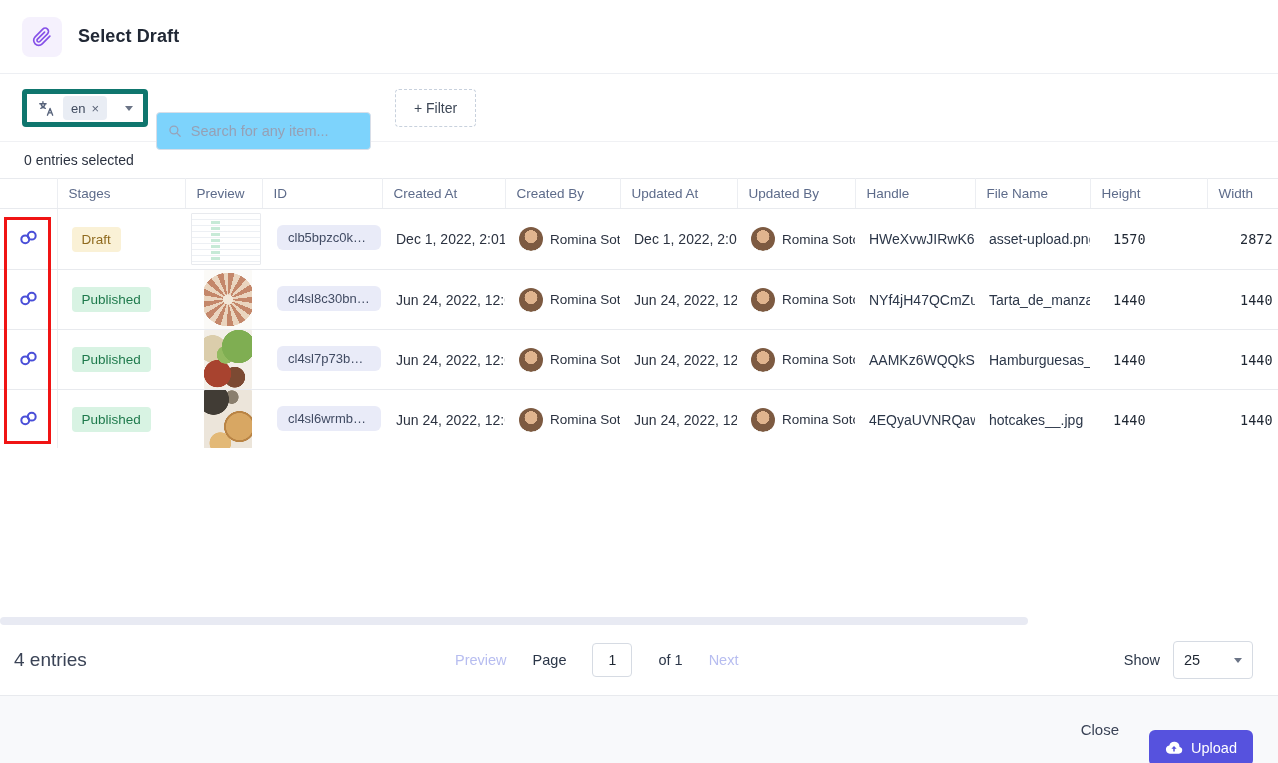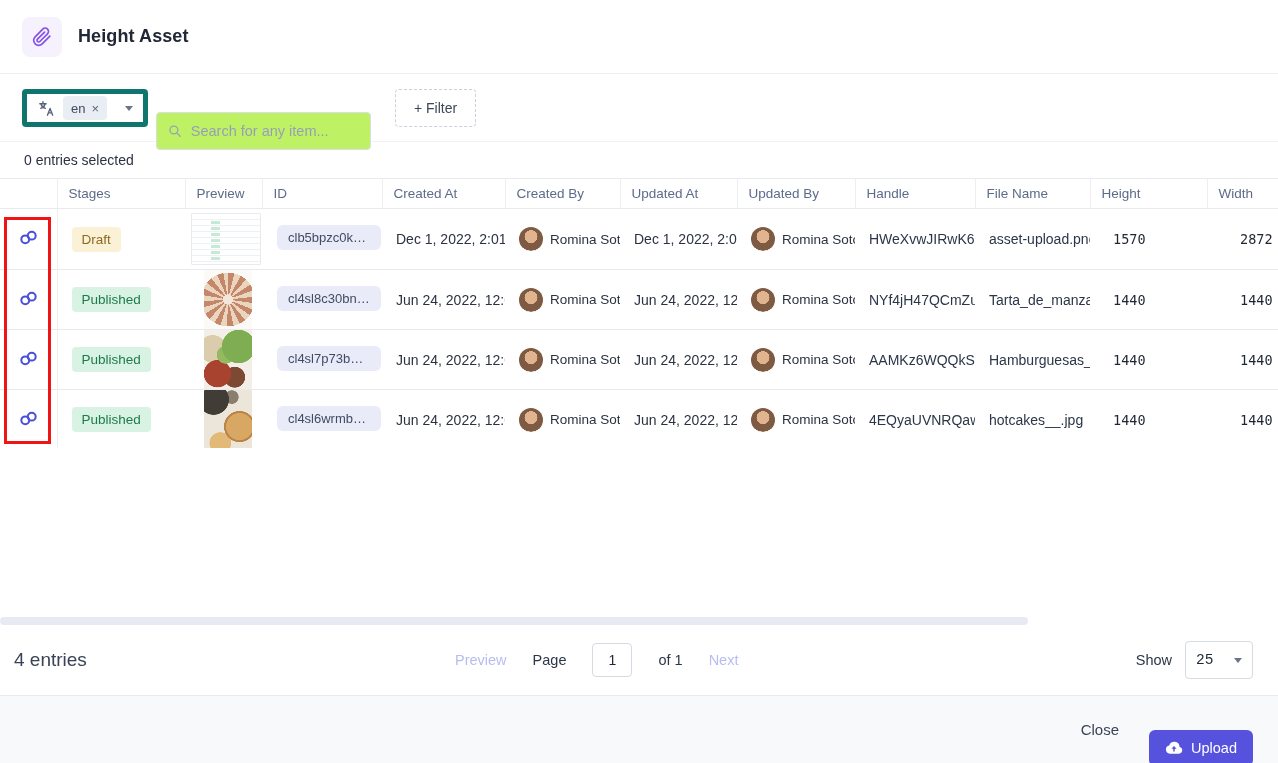--- a/index.html
+++ b/index.html
@@ -20,21 +20,21 @@
   .toolbar { position:absolute; top:75px; left:0; right:0; height:67px;
     border-bottom:1px solid #f0f1f4; display:flex; align-items:center; padding-left:22px; gap:8px; }
   .locale-select { width:126px; height:38px; border:5px solid #0f766e; border-radius:4px;
     display:flex; align-items:center; padding:0 10px; gap:7px; background:#fff; cursor:pointer; }
   .chip { background:#e9edf4; border-radius:4px; height:24px; padding:0 8px;
     display:inline-flex; align-items:center; gap:6px; font-size:13px; color:#3f4a5e; }
   .chip-x { color:#5b6578; font-size:13px; cursor:pointer; line-height:1; }
   .caret { width:0; height:0; border-left:4.5px solid transparent; border-right:4.5px solid transparent;
     border-top:5px solid #6b7486; margin-left:auto; }
   .search-box { width:215px; height:38px; border:1px solid #d8dee8; border-radius:4px;
-    display:flex; align-items:center; padding:17px 10px; gap:8px; background:#bef264;margin-top:45px; }
+    display:flex; align-items:center; padding:17px 10px; gap:8px; background:#7dd3fc;margin-top:45px; }
   .search-box input { border:none; outline:none; width:100%; font-family:inherit;
     font-size:14.5px; color:#2b3648; background:transparent; }
   .search-box input::placeholder { color:#96a0b5; }
   .filter-btn { height:38px; padding:0 18px; margin-left:16px; background:#fff;
     border:1px dashed #c8d1dd; border-radius:4px; font-family:inherit; font-size:14px;
     color:#3d4756; cursor:pointer; }
 
   
   .selection-bar { position:absolute; top:142px; left:0; right:0; height:36px;
     display:flex; align-items:center; padding-left:24px; font-size:14px; color:#2b3240; }
@@ -97,22 +97,22 @@
   .pagination { position:absolute; top:635px; left:0; right:0; height:50px; }
   .entries { position:absolute; left:14px; top:0; line-height:50px; color:#3a4356; font-size:19px; }
   .pager { position:absolute; left:455px; top:0; height:50px; display:flex; align-items:center; gap:26px; }
   .pager-btn { background:none; border:none; font-family:inherit; font-size:14.5px;
     color:#b7bdf0; cursor:default; }
   .page-label, .page-of { color:#2b3648; font-size:14.5px; }
   .page-input { width:40px; height:34px; border:1px solid #d6dbe3; border-radius:4px;
     text-align:center; font-family:inherit; font-size:14px; color:#1f2733; outline:none; }
   .show { position:absolute; right:25px; top:0; height:50px; display:flex; align-items:center; gap:13px; }
   .show-label { color:#2b3648; font-size:14.5px; }
-  .pagesize-select { width:68px; height:38px; border:1px solid #d6dbe3; border-radius:4px;
-    display:flex; align-items:center; padding:4px 10px; cursor:pointer; background:#fff;font-family:Liberation Mono, monospace; }
+  .pagesize-select { width:80px; height:38px; border:1px solid #d6dbe3; border-radius:4px;
+    display:flex; align-items:center; padding:4px 10px; cursor:pointer; background:#fff; }
   .pagesize-value { font-size:14.5px; color:#1f2733; }
 
   
   .action-bar { position:absolute; top:695px; left:0; right:0; bottom:0;
     background:#f8f9fb; border-top:1px solid #e8eaee; display:flex; align-items:center;
     justify-content:flex-end; padding-right:25px; gap:30px; }
   .close-btn { background:none; border:none; font-family:inherit; font-size:15px;
     color:#3a4356; cursor:pointer; }
   .upload-btn { height:36px; padding:0 16px; background:#5652de; color:#fff; border:none;
     border-radius:6px; font-family:inherit; font-size:14.5px; cursor:pointer;
@@ -120,21 +120,21 @@
 </style>
 </head>
 <body>
 
 <header class="dlg-header">
   <div class="dlg-icon">
     <svg width="20" height="20" viewBox="0 0 24 24" fill="none" stroke="#8550e8" stroke-width="2" stroke-linecap="round" stroke-linejoin="round">
         <path d="M21.44 11.05l-9.19 9.19a6 6 0 0 1-8.49-8.49l9.19-9.19a4 4 0 0 1 5.66 5.66l-9.2 9.19a2 2 0 0 1-2.83-2.83l8.49-8.48"></path>
       </svg>
   </div>
-  <h1 class="dlg-title">Height Asset</h1>
+  <h1 class="dlg-title">Select Draft</h1>
 </header>
 
 <div class="toolbar">
   <div class="locale-select">
     <svg width="19" height="19" viewBox="0 0 24 24" fill="none" stroke="#56627a" stroke-width="1.7" stroke-linecap="round" stroke-linejoin="round">
       <path d="M3.5 6h8M7.5 3.5V6M5 6c.6 2.8 2.7 5 5.5 5.8M10.3 6c-.6 2.8-2.7 5-5.5 5.8"></path>
       <path d="M13.2 20.5l3.3-8.5 3.3 8.5M14.4 17.6h4.2"></path>
     </svg>
     <span class="chip">
       <span>en</span>

